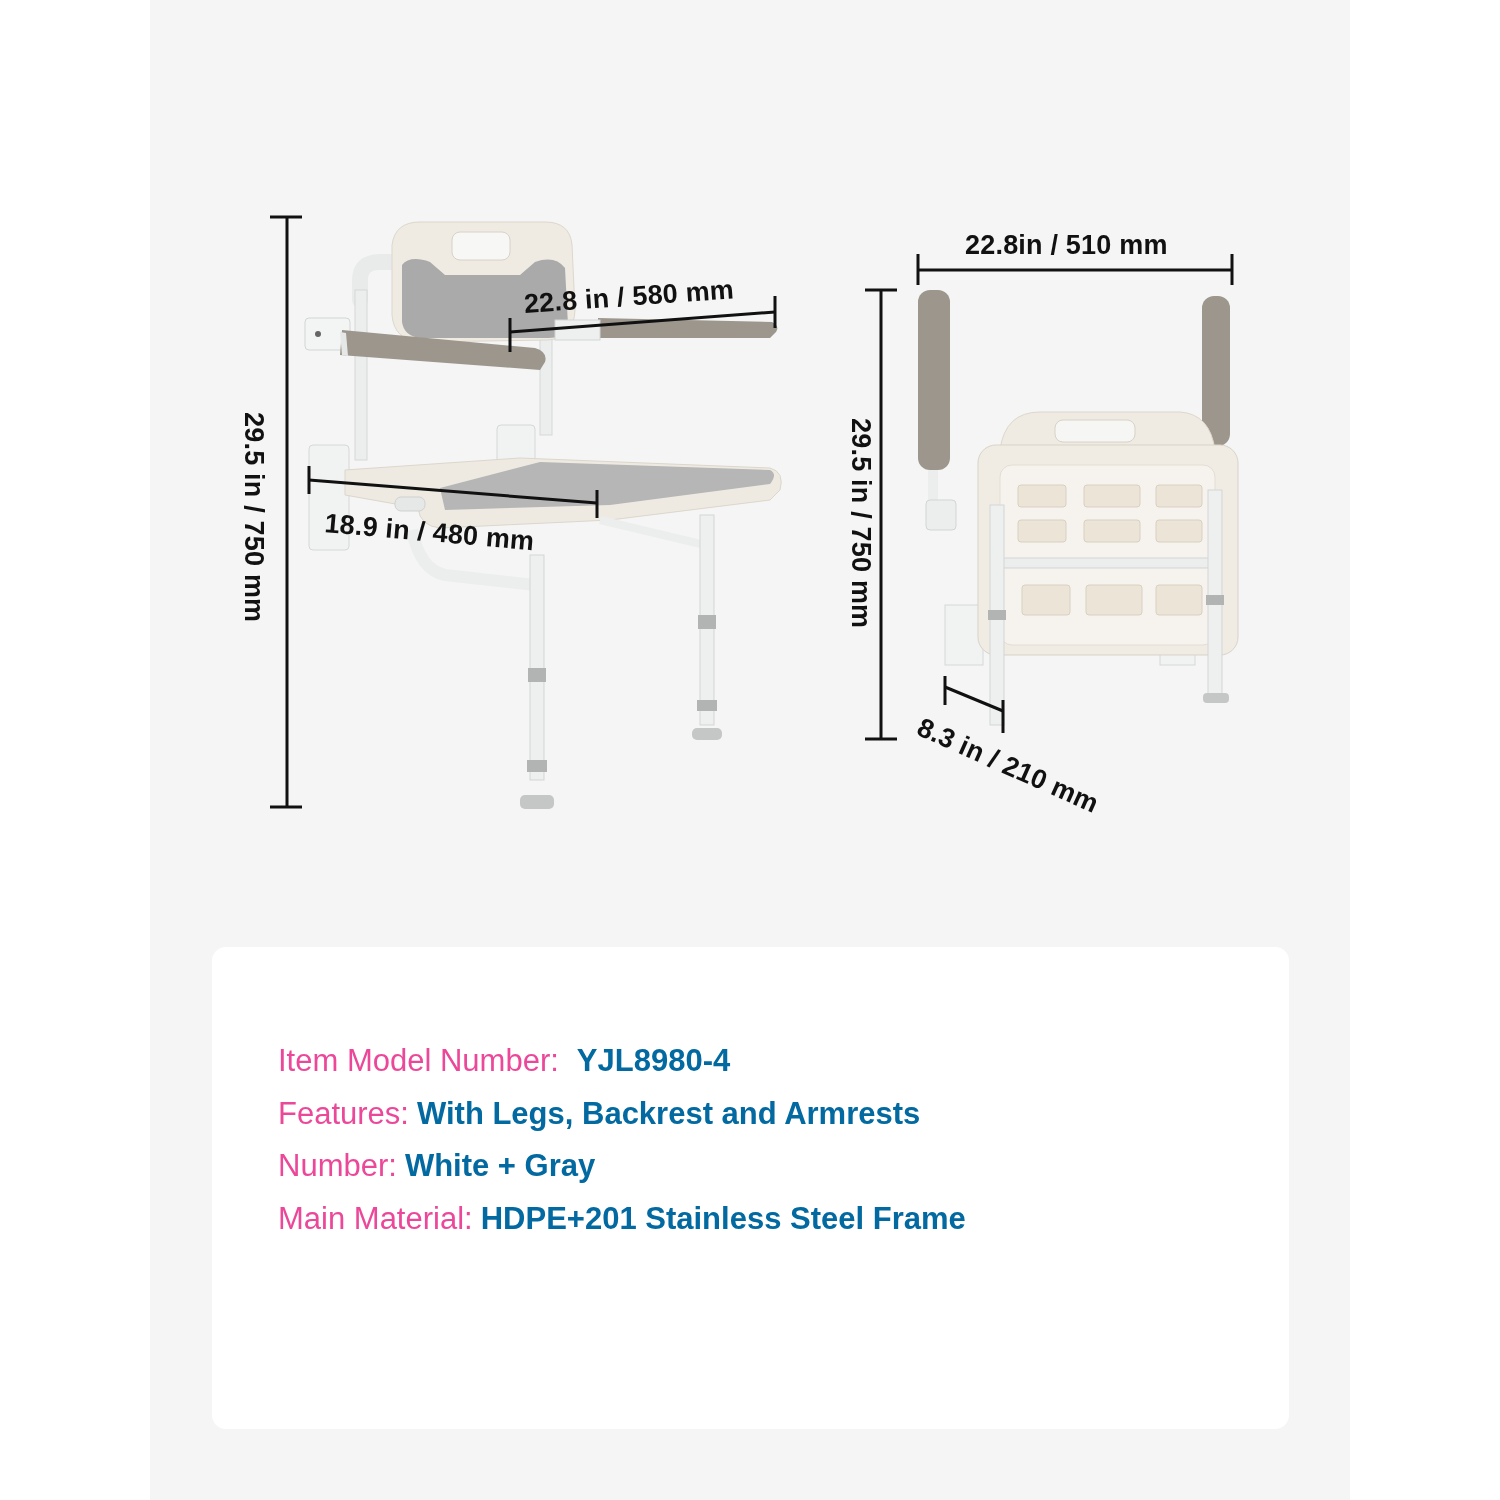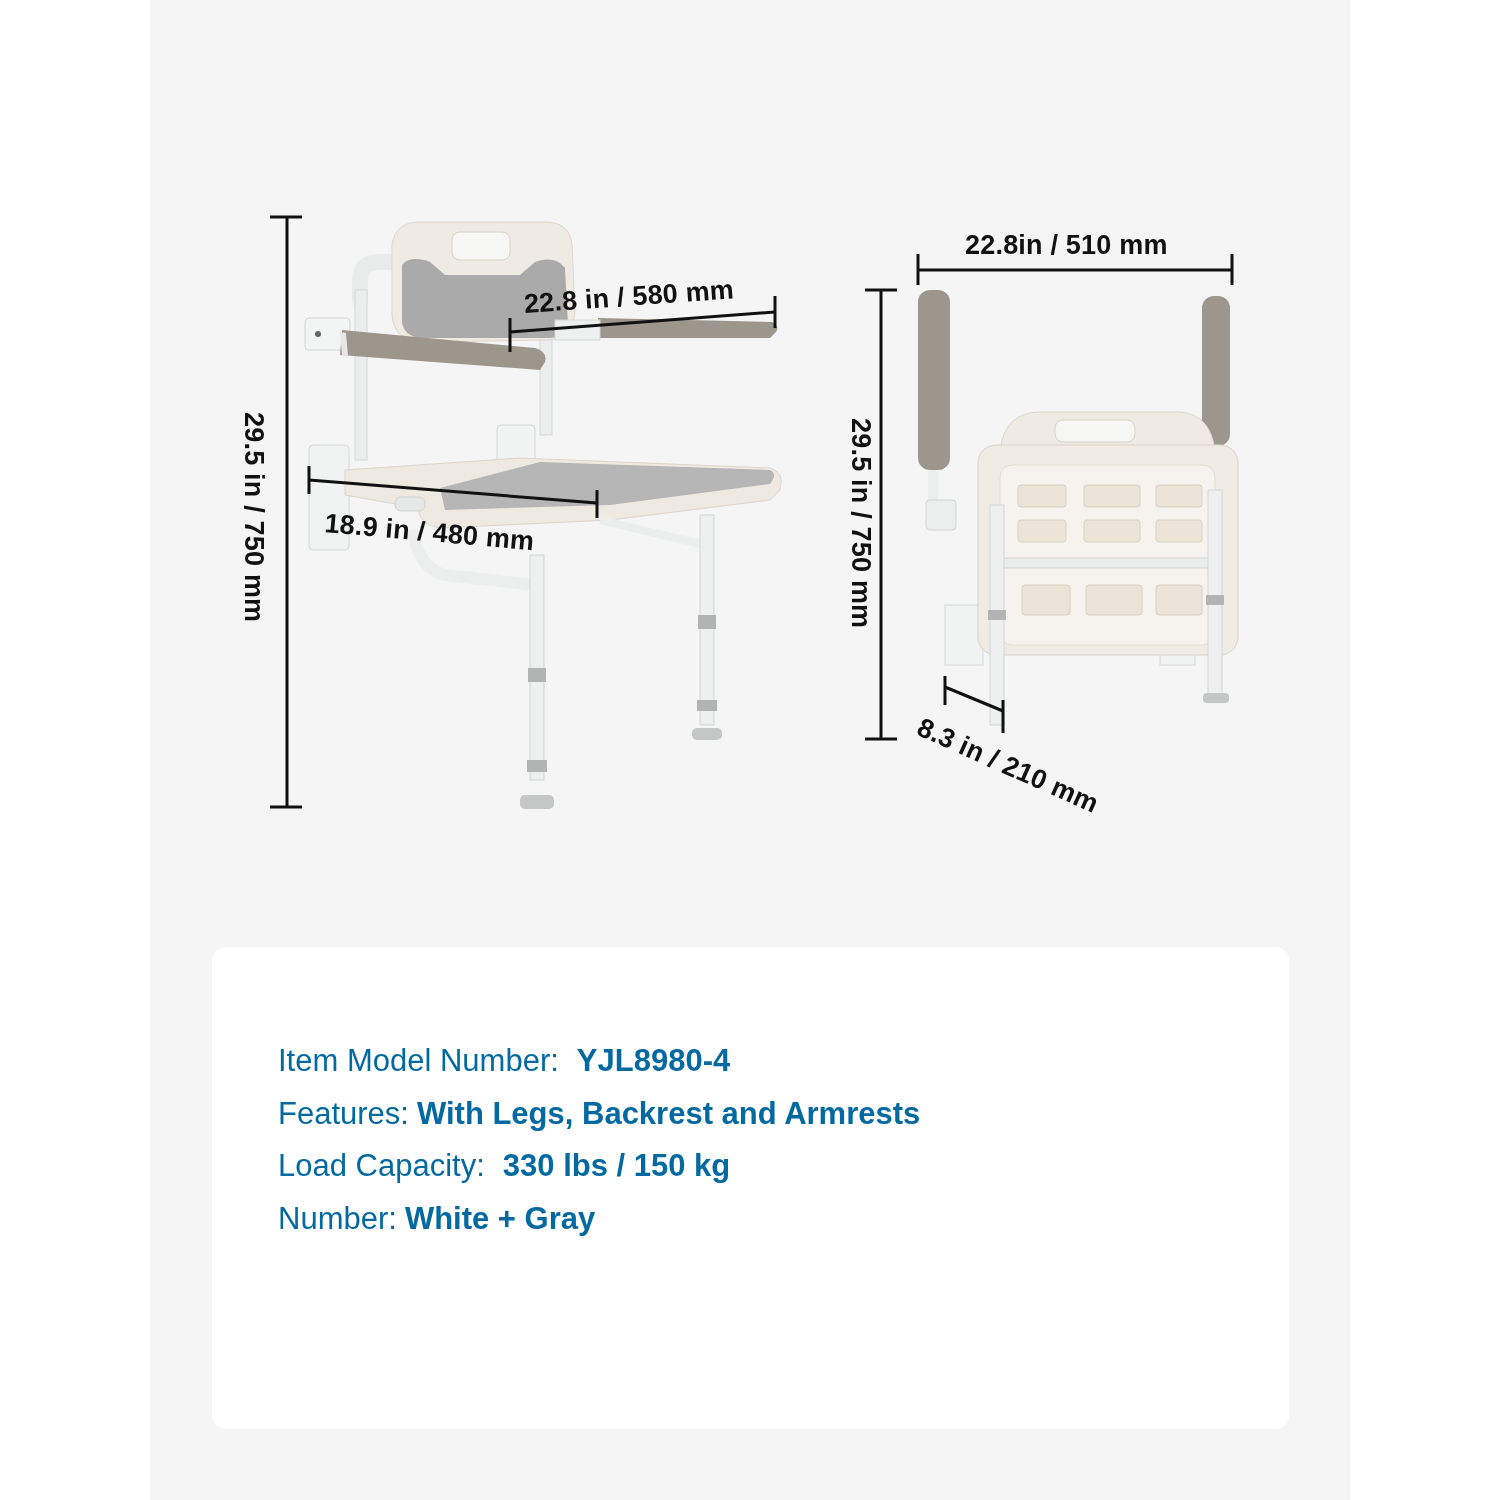--- a/index.html
+++ b/index.html
@@ -7,21 +7,21 @@
          font-family:"Liberation Sans", "DejaVu Sans", sans-serif; }
   .panel { position:absolute; left:150px; top:0; width:1200px; height:1500px; background:#f4f5f4; }
   .figure { position:absolute; left:0; top:0; width:1500px; height:940px; }
   .figure svg { position:absolute; left:0; top:0; }
   .dim-label { position:absolute; color:#111; font-weight:700; font-size:27px; white-space:nowrap;
                font-family:"Liberation Sans", sans-serif; letter-spacing:0.2px; transform-origin:left top; }
   .card { position:absolute; left:212px; top:947px; width:1077px; height:482px; background:#ffffff;
           border-radius:14px; }
   .spec-list { position:absolute; left:66px; top:88px; }
   .spec-row { height:52.5px; line-height:52.5px; font-size:31px; white-space:nowrap; }
-  .spec-label { color:#0369a1; font-weight:400; }
+  .spec-label { color:#ec4899; font-weight:400; }
   .spec-value { color:#0369a1; font-weight:700; margin-left:8px; }
 </style>
 </head>
 <body>
 
 <div class="panel"></div>
 
 <div class="figure">
   <svg width="1500" height="940" viewBox="0 0 1500 940">
 
@@ -137,19 +137,19 @@
 
 <div class="card">
   <div class="spec-list">
     <div class="spec-row">
       <span class="spec-label">Item Model Number:</span><span class="spec-value" style="margin-left:18px">YJL8980-4</span>
     </div>
     <div class="spec-row">
       <span class="spec-label">Features:</span><span class="spec-value">With Legs, Backrest and Armrests</span>
     </div>
     <div class="spec-row">
-      <span class="spec-label">Load Capacity:</span><span class="spec-value" style="margin-left:18px">330 lbs / 150 kg</span>
+      <span class="spec-label">Number:</span><span class="spec-value">White + Gray</span>
     </div>
     <div class="spec-row">
-      <span class="spec-label">Number:</span><span class="spec-value">White + Gray</span>
+      <span class="spec-label">Main Material:</span><span class="spec-value">HDPE+201 Stainless Steel Frame</span>
     </div>
   </div>
 </div>
 
 </body></html>

